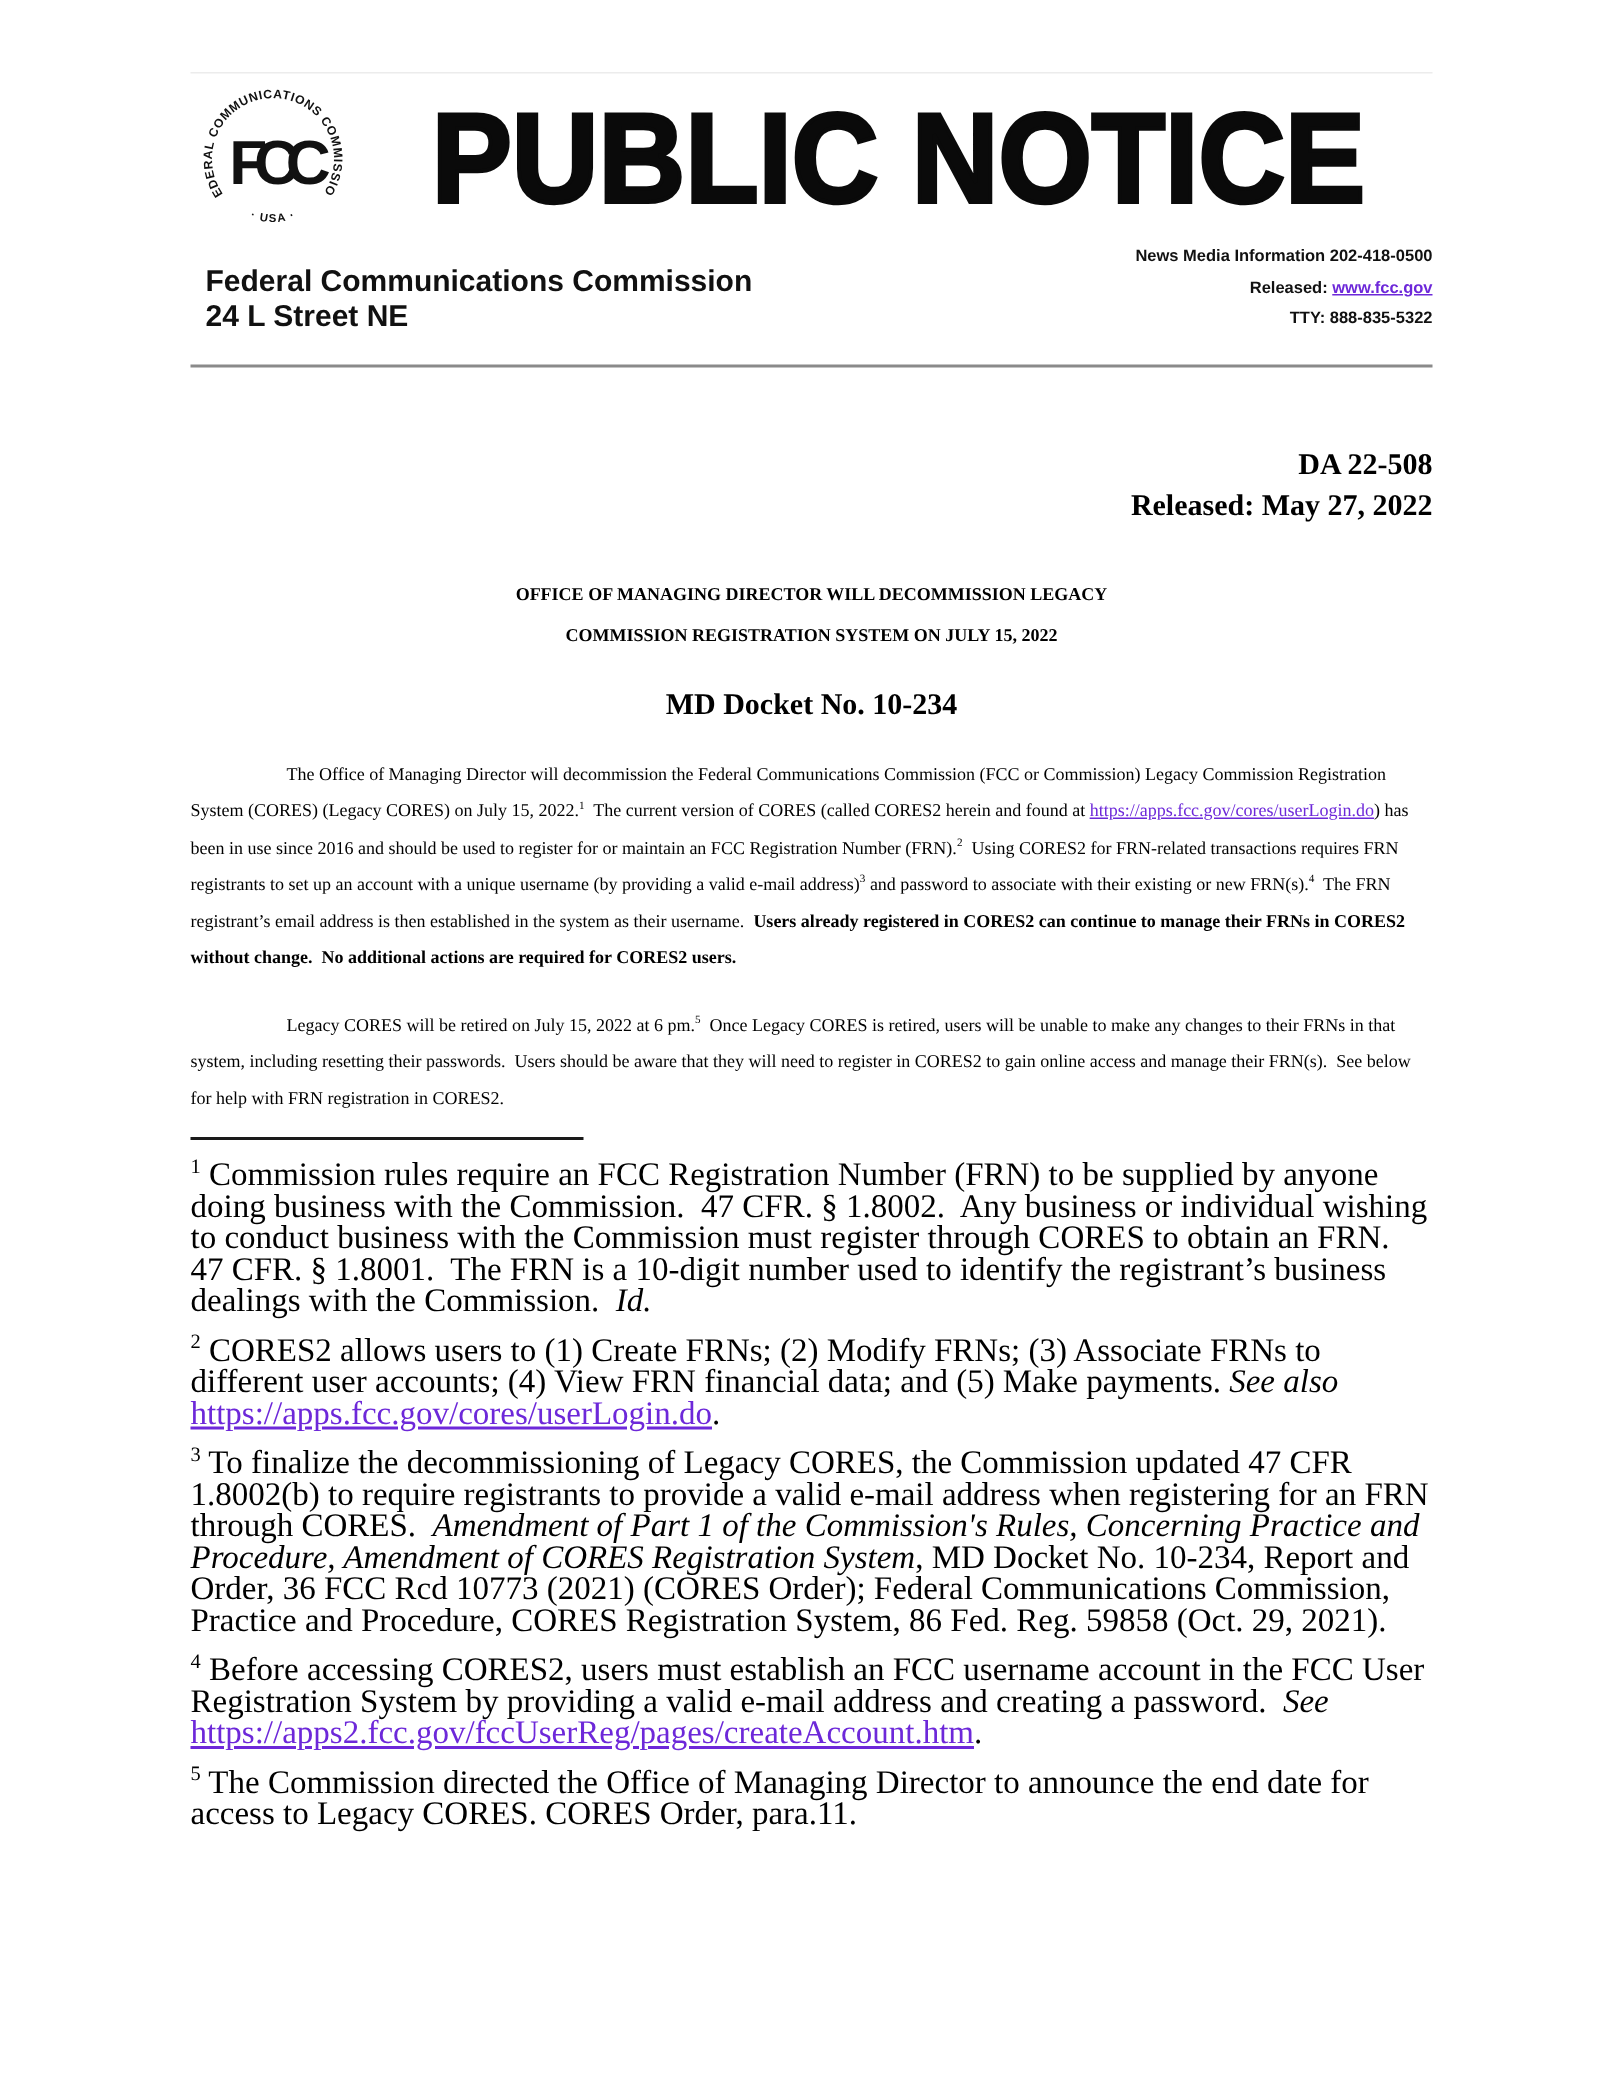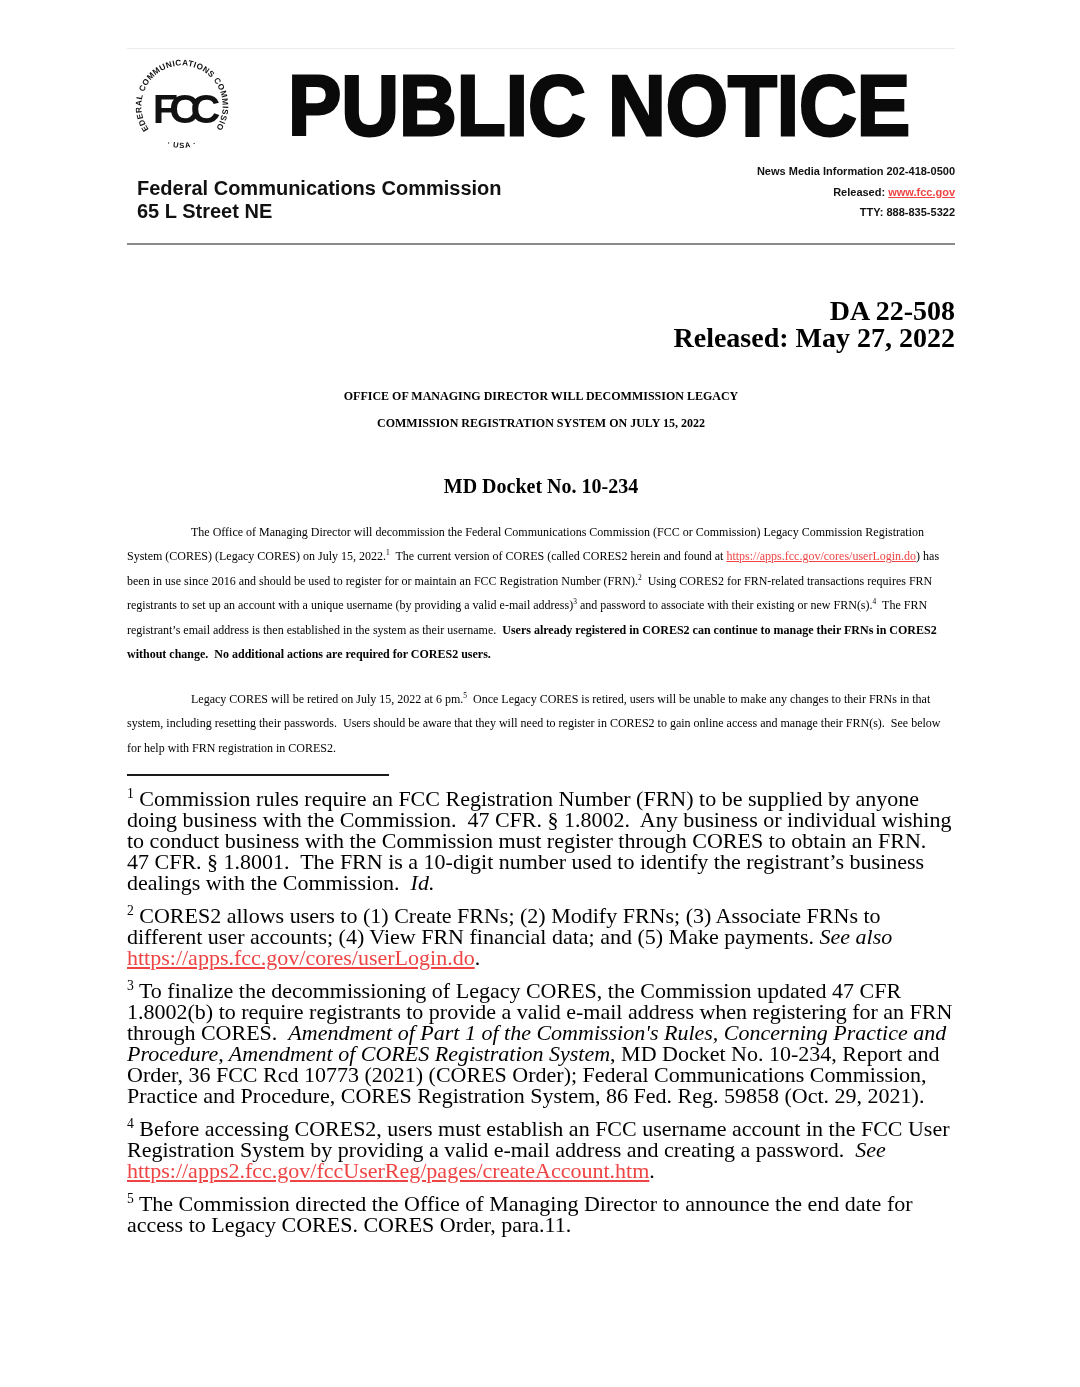--- a/index.html
+++ b/index.html
@@ -25,29 +25,29 @@
     letter-spacing:0px;padding-left:6px;
   }
   .header-bottom{
     display:flex;justify-content:space-between;align-items:flex-end;
     margin-top:2px;font-family:"Liberation Sans",sans-serif;font-weight:bold;
   }
   .address{font-size:20px;line-height:23px;padding-left:10px;color:#111;}
   .news{font-size:11px;line-height:20.5px;text-align:right;color:#111;}
   .header-rule{margin-top:20px;height:2px;background:#8a8a8a;}
   
-  .release{text-align:right;font-weight:bold;font-size:28px;line-height:27px;margin-top:52px;}
+  .release{text-align:right;font-weight:bold;font-size:20px;line-height:27px;margin-top:52px;}
   .doc-title{text-align:center;font-weight:bold;font-size:12px;line-height:27px;margin-top:32px;}
-  .docket{text-align:center;font-weight:bold;font-size:20px;line-height:27px;margin-top:36px;}
+  .docket{text-align:center;font-weight:bold;font-size:20px;line-height:27px;margin-top:20px;}
   
   .body-para{
     font-size:12px;line-height:24.5px;margin:20px 4px 0 0;
     text-indent:64px;white-space:pre-wrap;
   }
-  a.lnk{color:#ef4444;text-decoration:underline;cursor:pointer;}
+  a.lnk{color:#6d28d9;text-decoration:underline;cursor:pointer;}
   sup{font-size:0.62em;vertical-align:super;line-height:0;}
   
   .fn-sep{width:262px;border-top:2px solid #1a1a1a;margin-top:14px;margin-bottom:8px;}
   .footnote{font-size:22px;line-height:21px;margin-top:12px;white-space:pre-wrap;}
   .footnote:first-of-type{margin-top:0;}
 </style>
 </head>
 <body>
 
 <div class="page">
@@ -63,21 +63,21 @@
           <text class="seal-ring"><textPath href="#arcTop" startOffset="50%" text-anchor="middle">FEDERAL COMMUNICATIONS COMMISSION</textPath></text>
           <text class="seal-usa"><textPath href="#arcBot" startOffset="50%" text-anchor="middle">· USA ·</textPath></text>
           <text class="seal-fcc" x="27" y="79">FCC</text>
         </svg>
       </div>
       <div class="banner-title">PUBLIC NOTICE</div>
     </div>
     <div class="header-bottom">
       <div class="address">
         <div>Federal Communications Commission</div>
-        <div>65 L Street NE</div>
+        <div>24 L Street NE</div>
       </div>
       <div class="news">
         <div>News Media Information 202-418-0500</div>
         <div><span>Released: </span><a href="#" class="lnk">www.fcc.gov</a></div>
         <div>TTY: 888-835-5322</div>
       </div>
     </div>
     <div class="header-rule"></div>
   </div>
 

